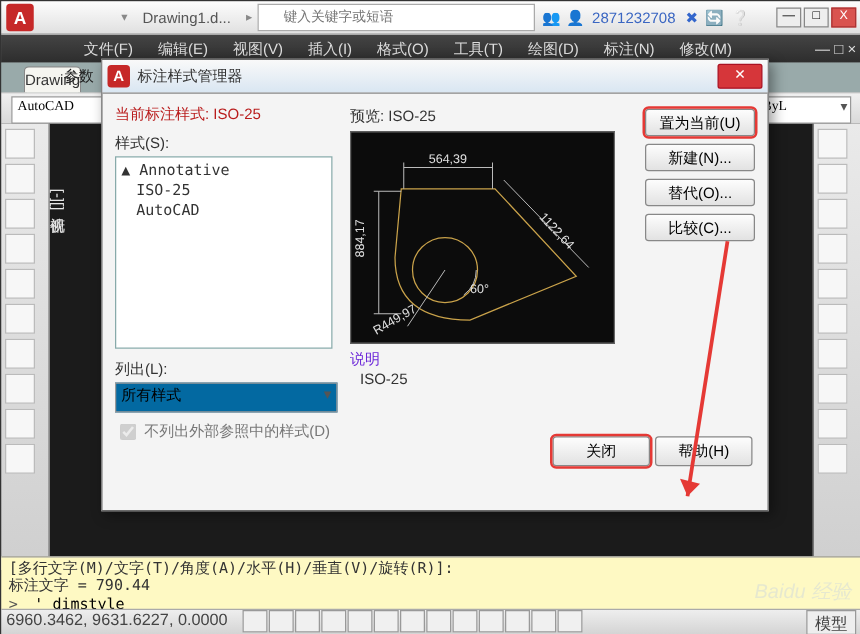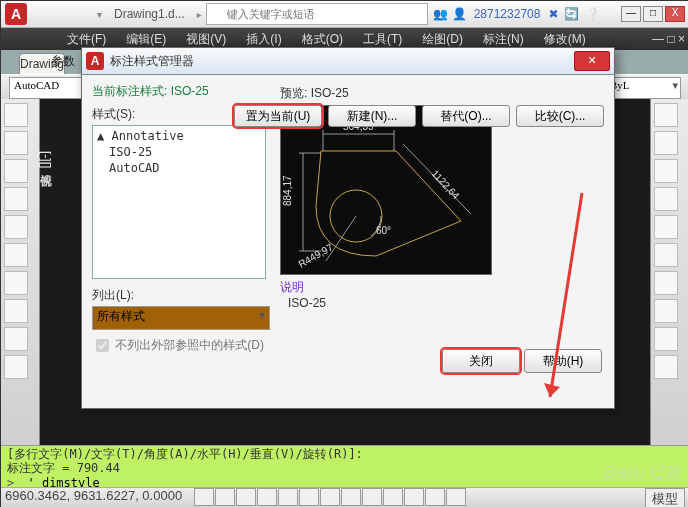--- a/index.html
+++ b/index.html
@@ -22,46 +22,46 @@
 .tbrow{height:26px;background:linear-gradient(#f0f0f0,#d7d7d7);display:flex;align-items:center;padding:0 8px;gap:6px;border-top:1px solid #fff;border-bottom:1px solid #999}
 .comb{height:18px;border:1px solid #999;background:#fff;padding:1px 16px 1px 4px;font-size:11px;position:relative;font-family:Liberation Serif, serif}
 .comb:after{content:"▾";position:absolute;right:2px;top:1px;color:#555}
 
 .stage{position:absolute;left:0;right:0;top:98px;bottom:52px;background:#1b1b1b}
 .lefttool{position:absolute;left:0;top:98px;bottom:52px;width:32px;background:linear-gradient(#eaeaea,#cfcfcf);border-right:1px solid #888;display:flex;flex-direction:column;gap:4px;padding:4px 3px}
 .righttool{position:absolute;right:0;top:98px;bottom:52px;width:32px;background:linear-gradient(#eaeaea,#cfcfcf);border-left:1px solid #888;display:flex;flex-direction:column;gap:4px;padding:4px 3px}
 .lefttool i,.righttool i{display:block;width:22px;height:22px;border:1px solid #bbb;background:#f7f7f7}
 .vtab{position:absolute;left:36px;top:150px;writing-mode:vertical-rl;color:#e7e7e7;font-size:12px}
 
-.cmdzone{position:absolute;left:0;right:0;bottom:20px;height:40px;background:#bef264;border-top:1px solid #999;font-family:Consolas,monospace;font-size:12px;color:#333;padding:1px 6px;line-height:14px}
+.cmdzone{position:absolute;left:0;right:0;bottom:20px;height:40px;background:#fef9c3;border-top:1px solid #999;font-family:Consolas,monospace;font-size:12px;color:#333;padding:1px 6px;line-height:14px}
 .cmdline{display:flex;align-items:center}
 .cmdline input{flex:1;border:none;background:transparent;font:inherit}
 .statusbar{position:absolute;left:0;right:0;bottom:0;height:20px;background:linear-gradient(#eee,#d3d3d3);border-top:1px solid #aaa;display:flex;font-size:13px;color:#444;padding:0 4px;gap:6px}
 .statusbar .btns{display:flex;gap:1px;margin-left:6px}
 .statusbar .btns i{width:18px;height:16px;border:1px solid #999;background:#f0f0f0;display:inline-block}
 .statusbar .model{margin-left:auto;padding:1px 6px;border:1px solid #999;background:#eee}
 
 .modal{position:absolute;left:80px;top:46px;width:532px;height:360px;background:#f4f4f4;border:1px solid #6a6a6a;box-shadow:3px 3px 10px rgba(0,0,0,.4)}
 .modal .titlebar{height:26px;background:linear-gradient(#f9f9f9,#d9e6f2);display:flex;align-items:center;padding:0 4px;border-bottom:1px solid #888}
 .modal .titlebar .redA{width:18px;height:18px;font-size:12px}
 .modal .titlebar .ttl{margin-left:6px;color:#333;font-size:12px}
 .modal .titlebar .closebtn{margin-left:auto;width:34px;height:18px;background:#d6363a;border:1px solid #a12;border-radius:2px;color:#fff;text-align:center;line-height:16px;font-size:11px}
 .modal .body{padding:8px 10px;position:relative;height:292px}
-.curline{color:#15803d;margin-bottom:6px}
+.curline{color:#b91c1c;margin-bottom:6px}
 .lbl{color:#333;margin:2px 0}
 .listbox{width:168px;height:148px;border:1px solid #8aa;background:#fff;font-family:Consolas,SimSun,monospace;font-size:12px;color:#333;padding:2px}
 .listbox div{padding:1px 2px}
-.listcombo{width:168px;height:20px;border:1px solid #999;background:#a16207;margin-top:2px;position:relative;padding:1px 4px;font-size:12px;font-family:inherit}
+.listcombo{width:168px;height:20px;border:1px solid #999;background:#0369a1;margin-top:2px;position:relative;padding:1px 4px;font-size:12px;font-family:inherit}
 .listcombo:after{content:"▾";position:absolute;right:4px;top:1px;color:#555}
 .chk{margin-top:6px;color:#777}
 .chk input{vertical-align:middle}
 .preview{position:absolute;left:198px;top:30px}
 .pvbox{width:210px;height:168px;border:1px solid #666;background:#0c0c0c;position:relative}
 .desc{margin-top:4px;color:#6d28d9}
-.btncol{position:absolute;right:10px;top:30px;display:flex;gap:6px}
+.btncol{position:absolute;right:10px;top:12px;display:flex;flex-direction:column;gap:6px}
 .btncol button{width:88px;height:22px;font-size:12px;border:1px solid #888;background:linear-gradient(#fdfdfd,#e2e2e2);border-radius:3px;cursor:pointer;font-family:inherit}
 .btncol button.redring{outline:2px solid #e53935;outline-offset:0}
 .dlgbtns{position:absolute;right:12px;bottom:10px;display:flex;gap:4px}
 .dlgbtns button{width:78px;height:24px;font-size:12px;border:1px solid #888;background:linear-gradient(#fdfdfd,#e2e2e2);border-radius:3px;cursor:pointer;font-family:inherit}
 .dlgbtns button.redring{outline:2px solid #e53935;outline-offset:0}
 .redarrow{position:absolute;left:460px;top:112px;pointer-events:none}
 .watermark{position:absolute;right:8px;bottom:24px;color:#cfd8dc;font-size:16px;opacity:.5;font-style:italic}
 </style>
 </head>
 <body>

